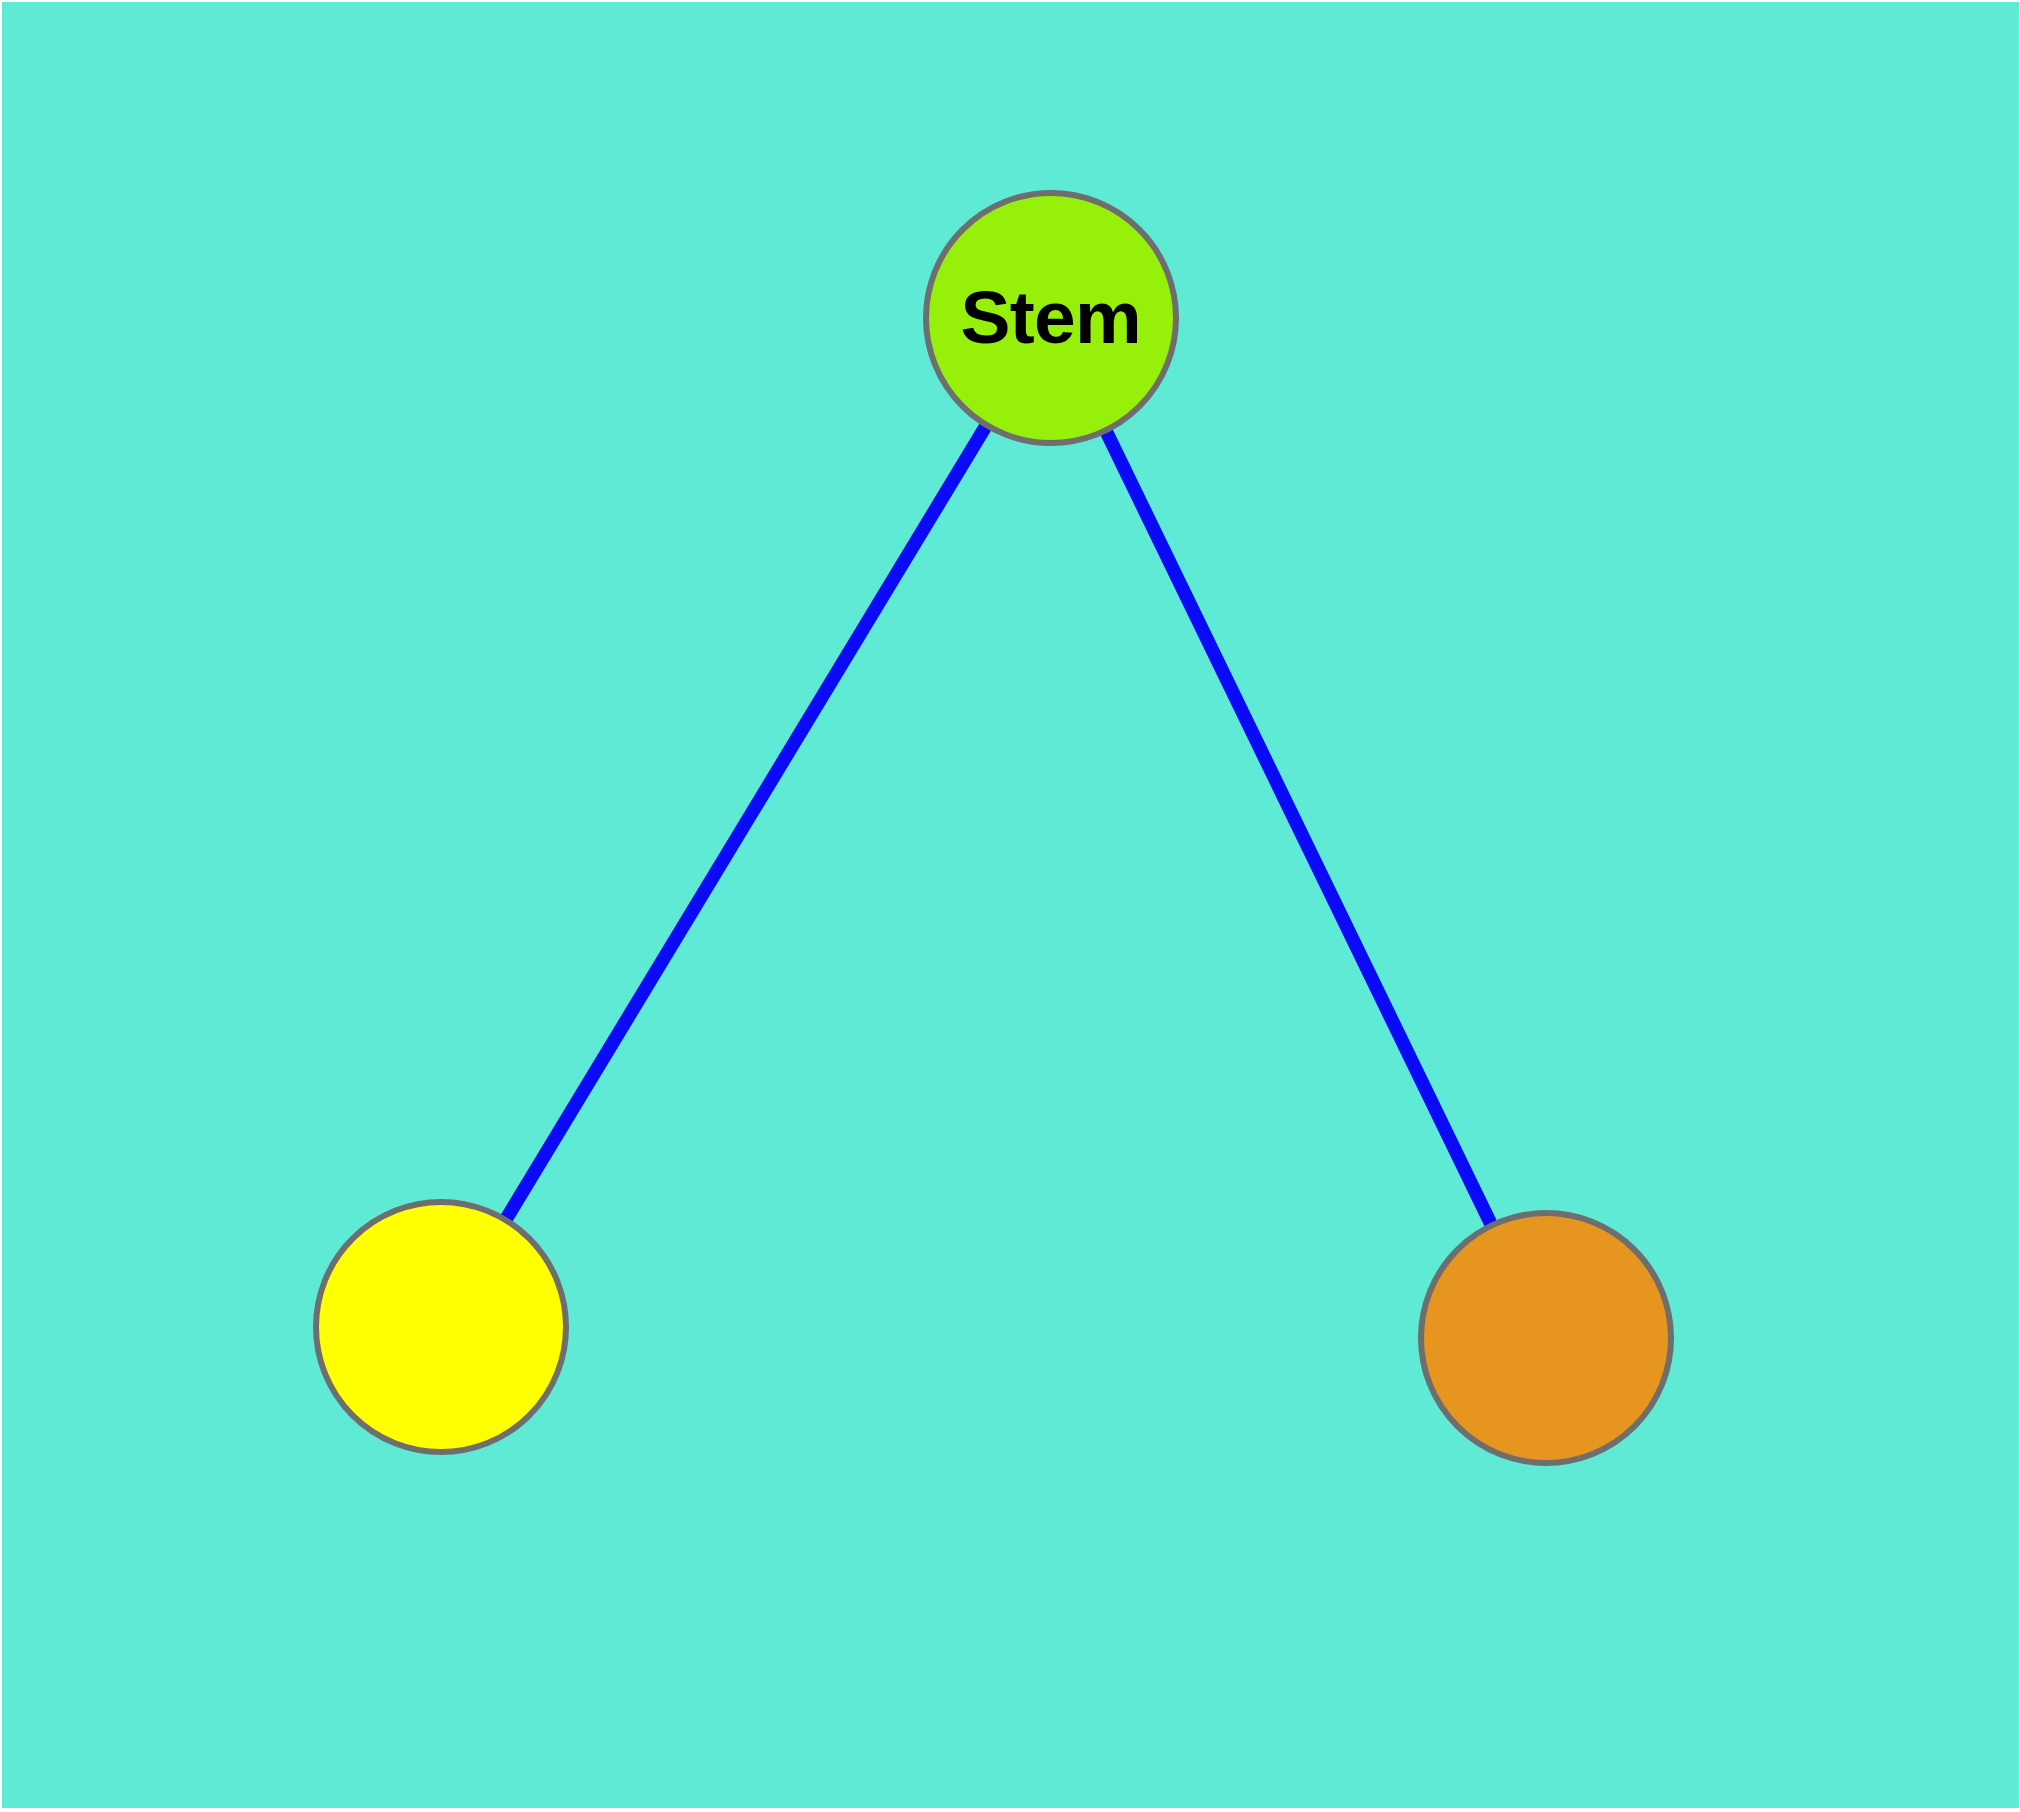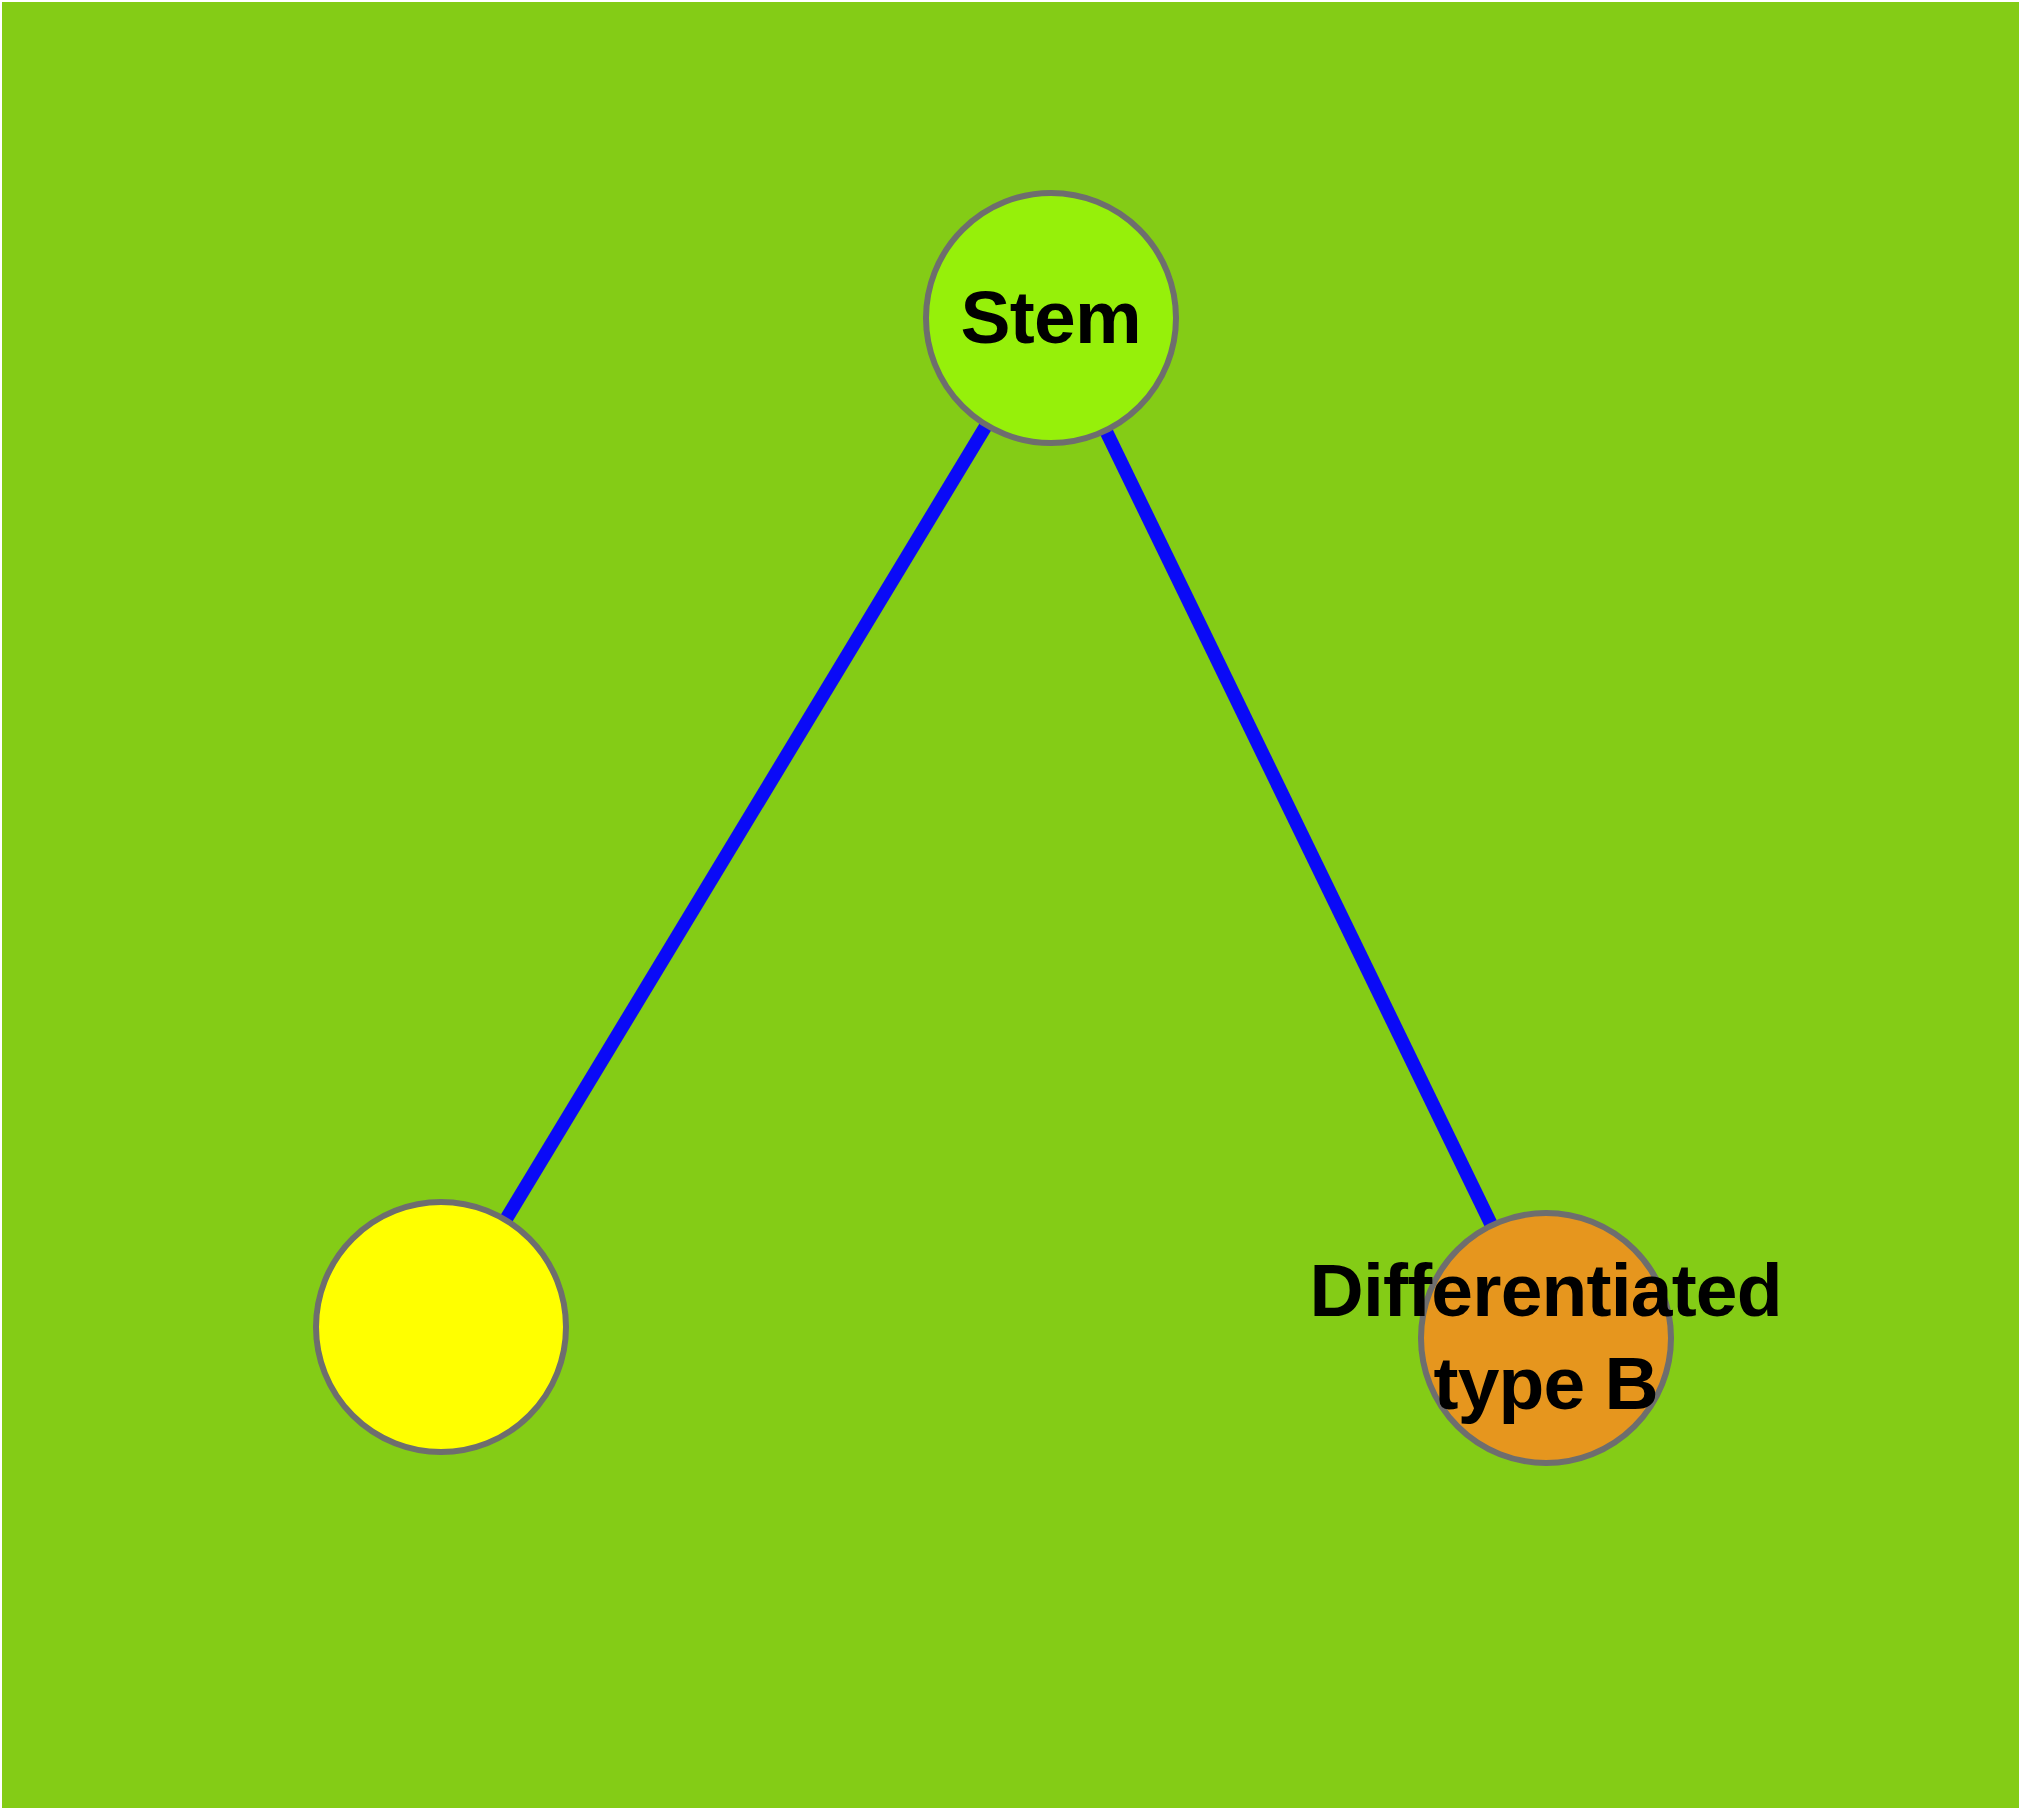--- a/index.html
+++ b/index.html
@@ -37,28 +37,27 @@
     font-size: 75px;
     font-weight: bold;
     line-height: 1.25;
     letter-spacing: -0.8px;
     white-space: normal;
   }
 </style>
 </head>
 <body style="background: rgb(255, 255, 255);">
 
-<div class="canvas" style="background: #84cc16;">
+<div class="canvas" style="background: #5eead4;">
 
   <svg class="edges-layer" width="2017" height="1806" viewBox="0 0 2380 2131">
     <line x1="1238" y1="373" x2="518" y2="1563" stroke="#0A0AF7" stroke-width="16"></line>
     <line x1="1238" y1="373" x2="1822" y2="1576" stroke="#0A0AF7" stroke-width="16"></line>
   </svg>
 
   <div class="node" style="left: 921px; top: 188px; width: 256px; height: 256px; background: rgb(150, 240, 10); border-width: 6px; border-color: rgb(110, 110, 110);"></div>
   <div class="node" style="left: 311px; top: 1197px; width: 256px; height: 256px; background: rgb(255, 255, 0); border-width: 6px; border-color: rgb(110, 110, 110);"></div>
   <div class="node" style="left: 1416px; top: 1208px; width: 256px; height: 256px; background: rgb(230, 150, 30); border-width: 6px; border-color: rgb(110, 110, 110);"></div>
 
   <div class="node-label" style="left: 1049px; top: 316px; color: rgb(0, 0, 0);">Stem</div>
-  <div class="node-label" style="left: 1544px; top: 1336px; color: rgb(0, 0, 0);">Differentiated type B</div>
 
 </div>
 
 
 </body></html>

